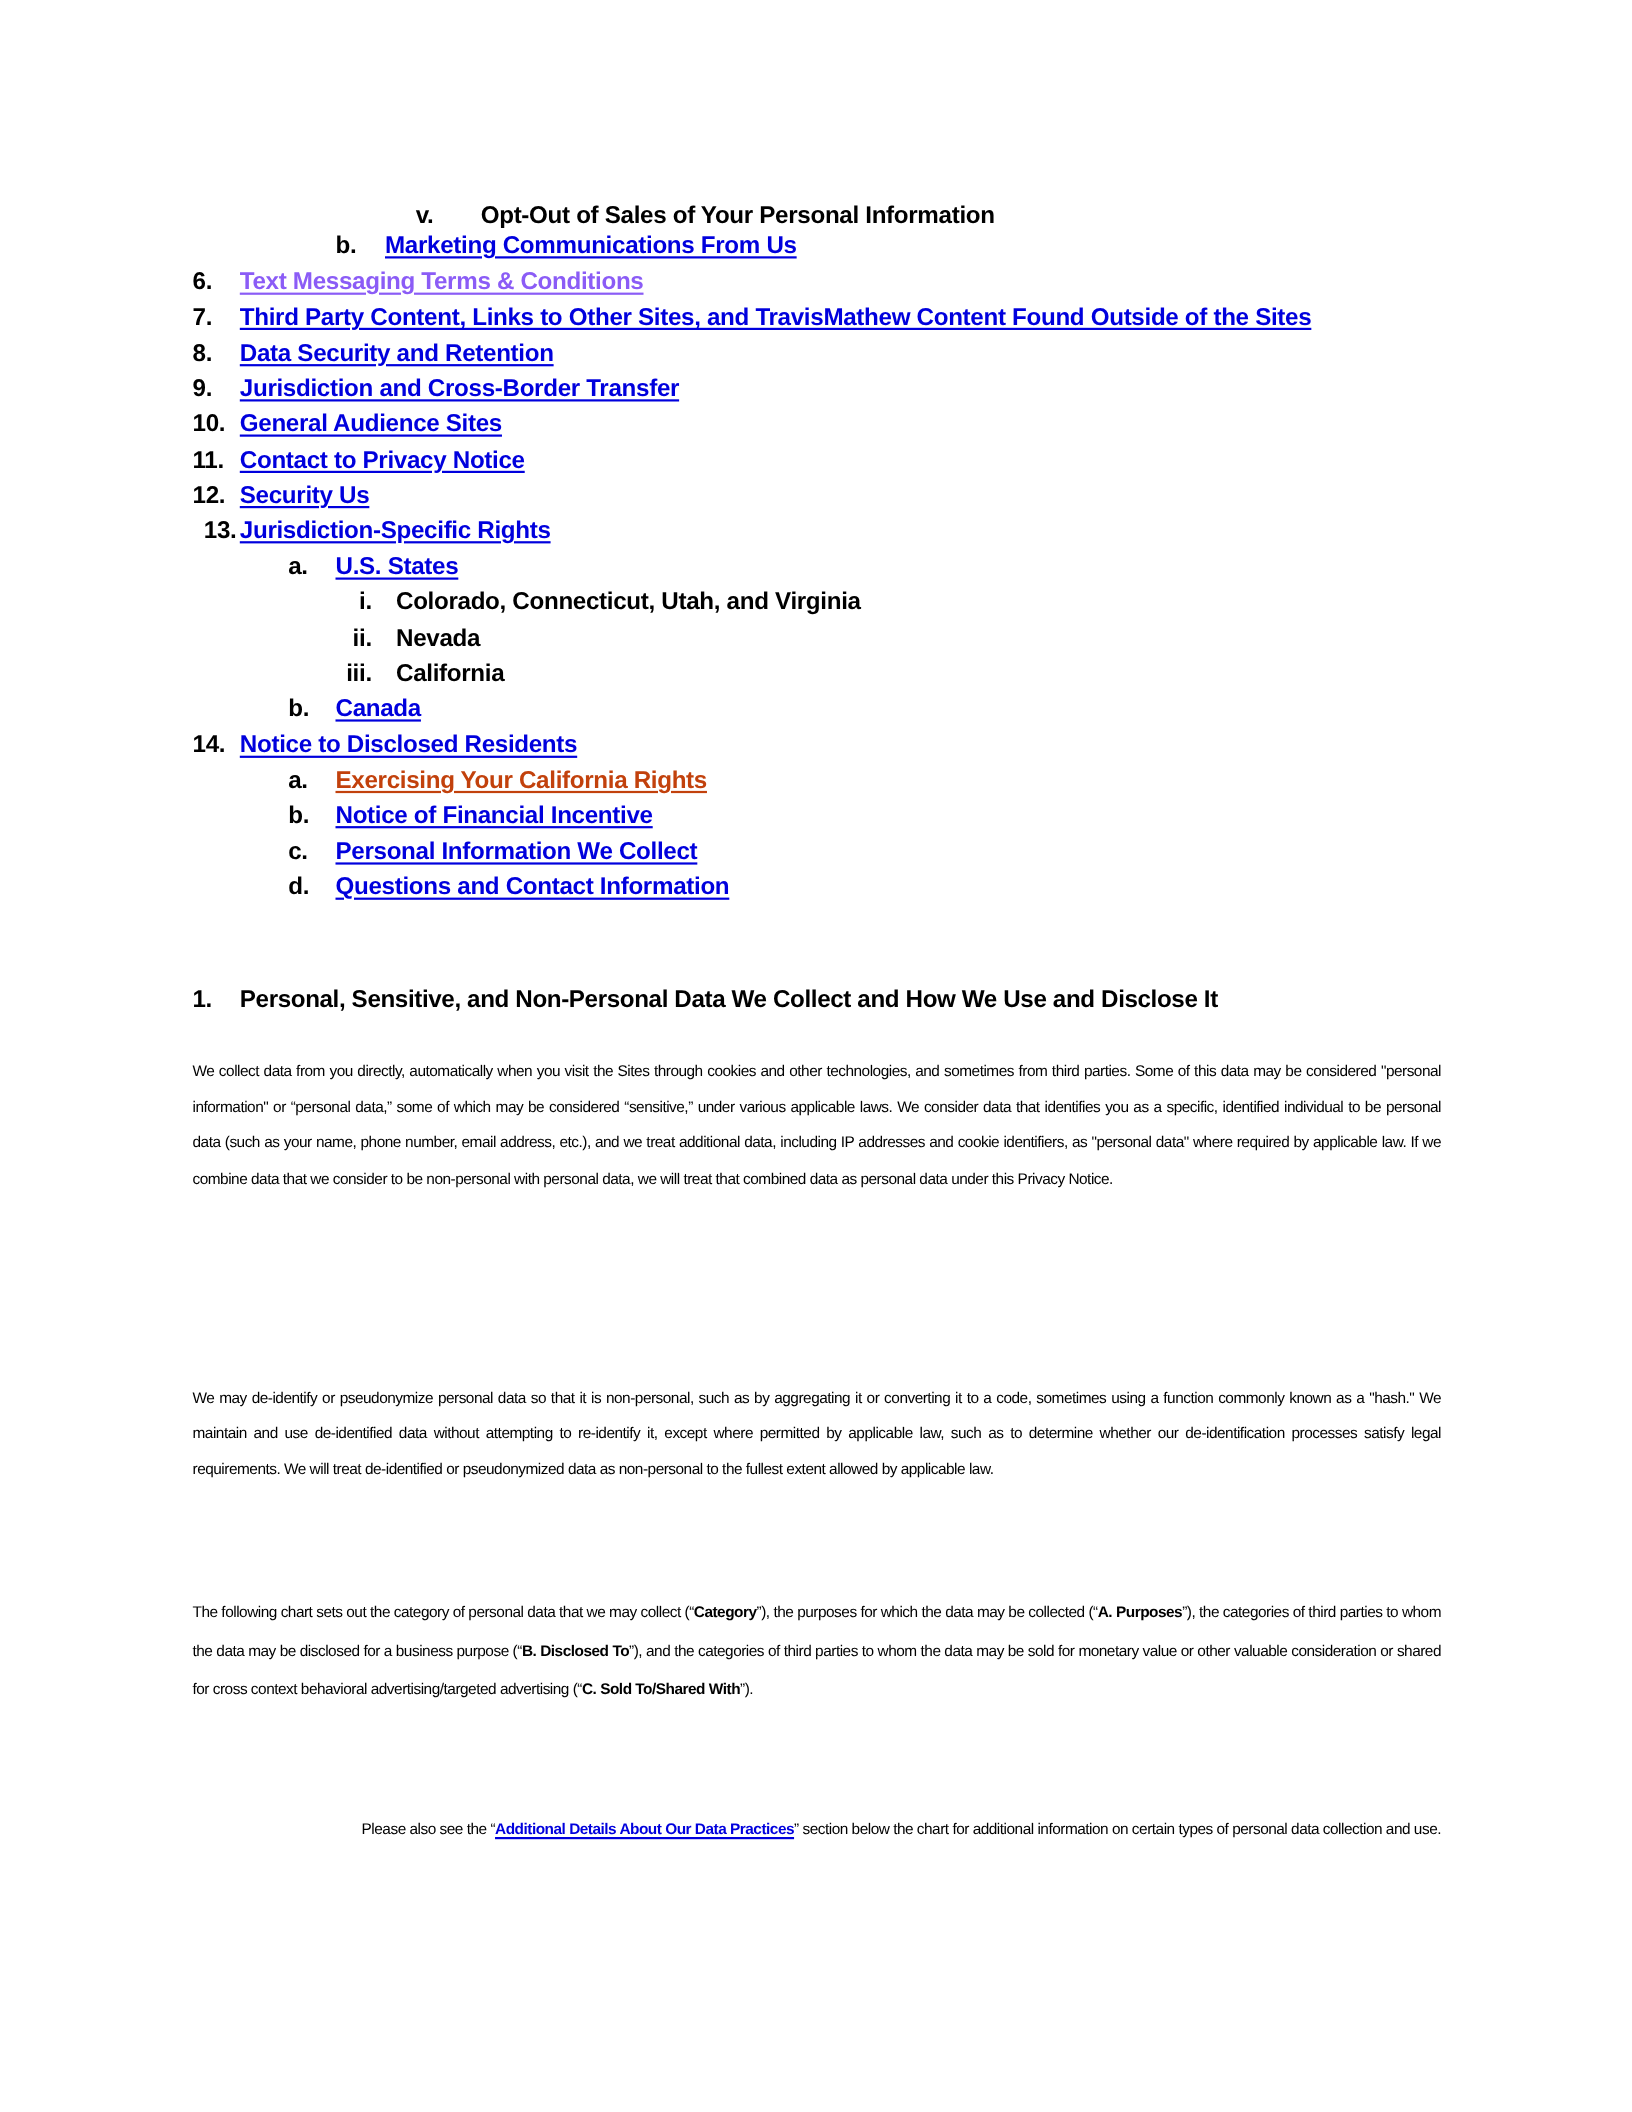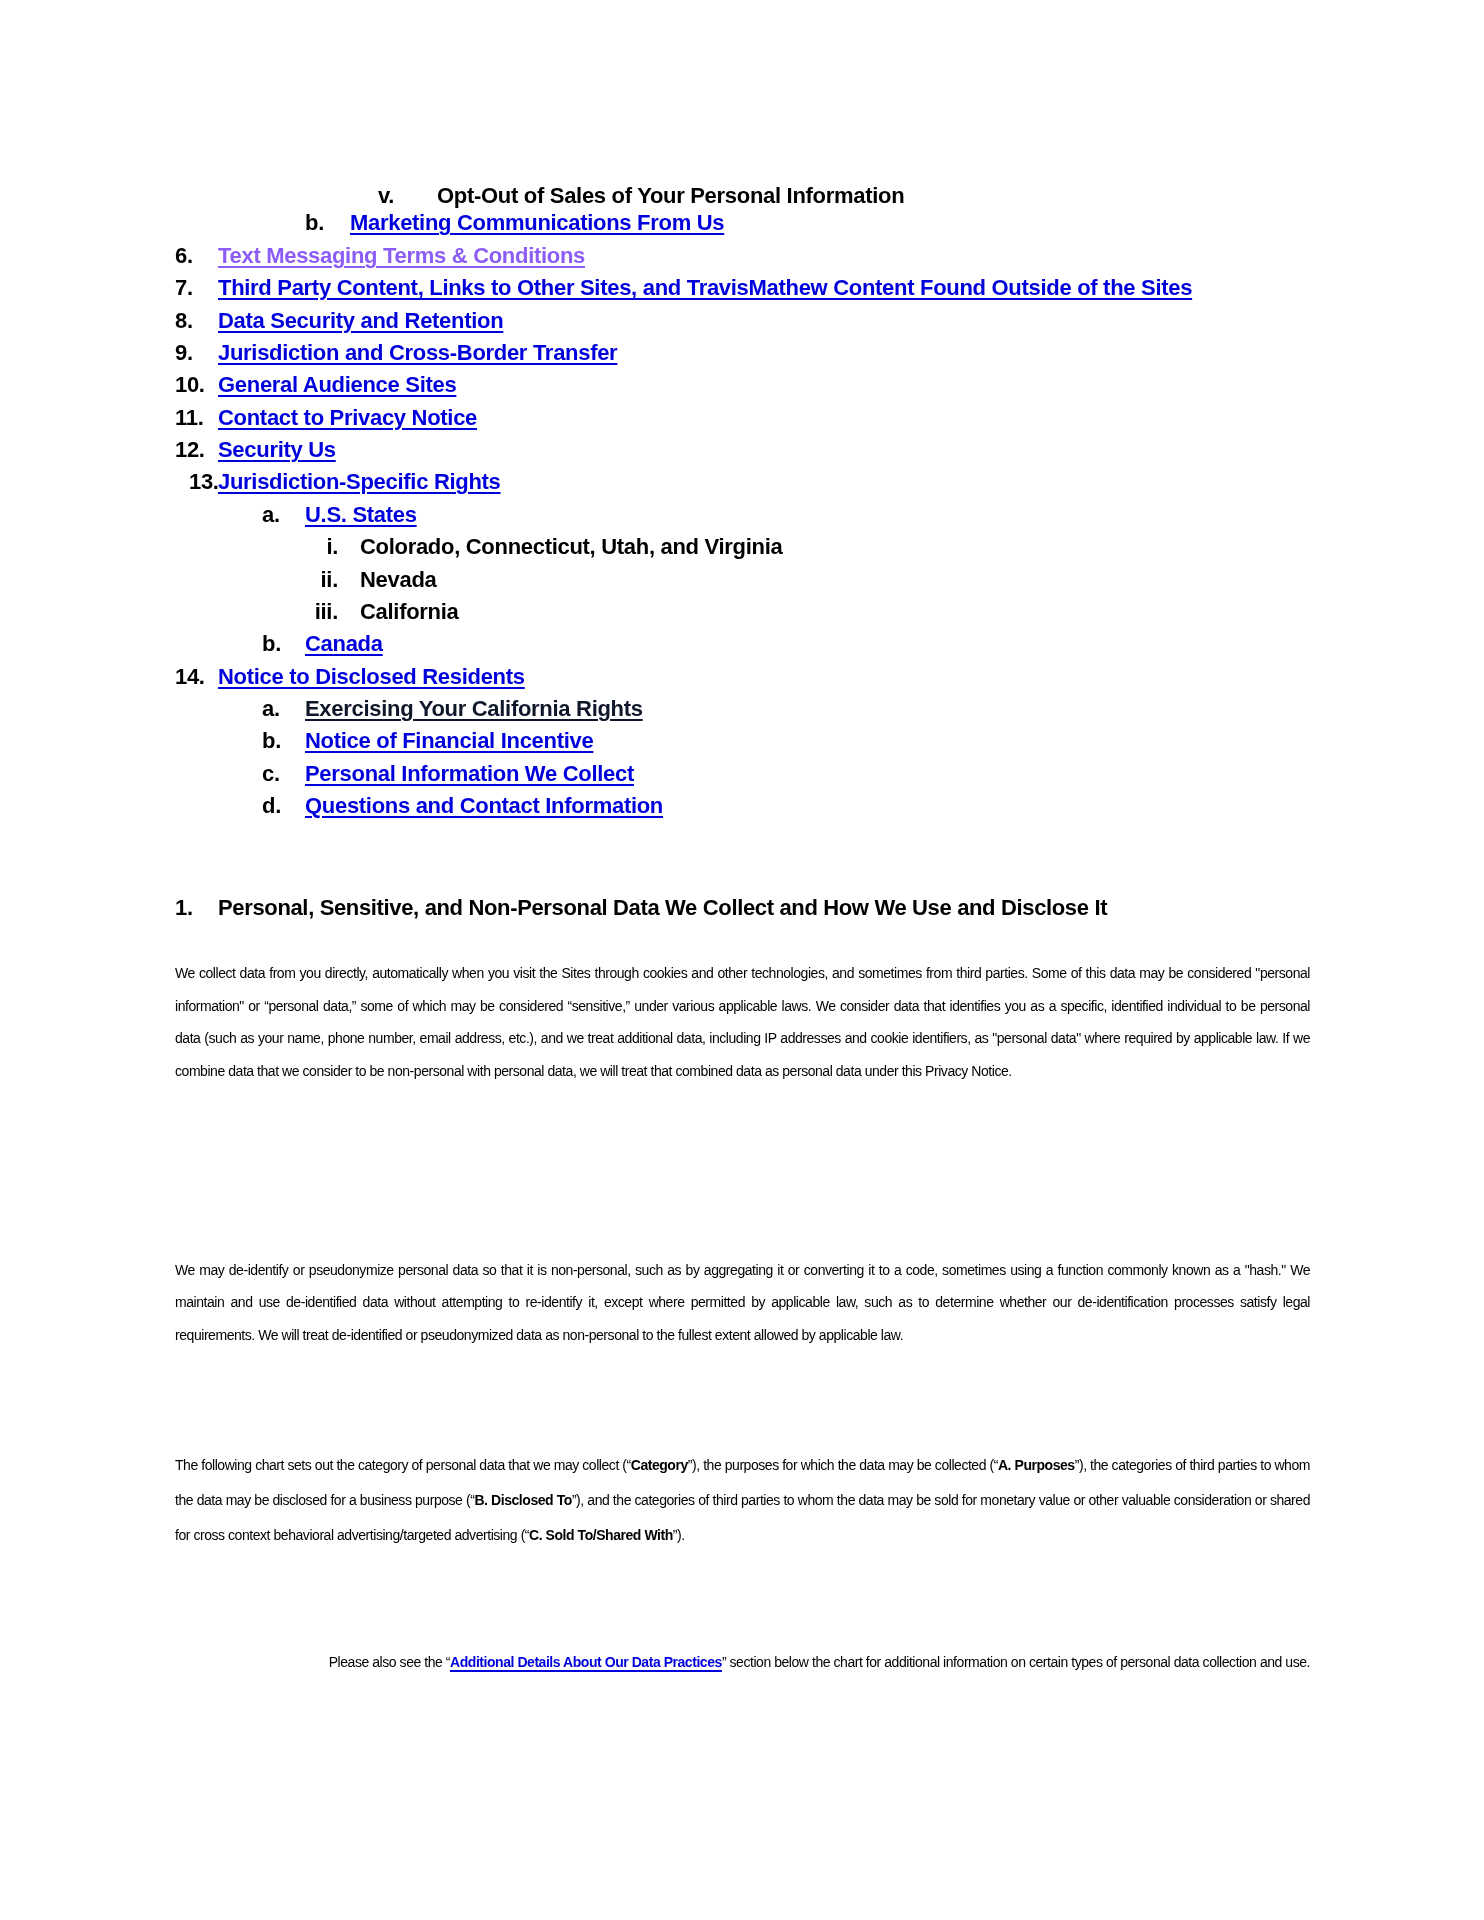--- a/index.html
+++ b/index.html
@@ -57,21 +57,21 @@
     </div>
     <div class="toc-line" style="top: 402px;">
       <span class="num" style="left: 175px; width: 40px;">11.</span>
       <a class="lbl link" href="#" style="left: 218px; color: rgb(0, 0, 221);">Contact to Privacy Notice</a>
     </div>
     <div class="toc-line" style="top: 434px;">
       <span class="num" style="left: 175px; width: 40px;">12.</span>
       <a class="lbl link" href="#" style="left: 218px; color: rgb(0, 0, 221);">Security Us</a>
     </div>
     <div class="toc-line" style="top: 466px;">
-      <span class="num" style="left: 189px; width: 40px;">13.</span>
+      <span class="num" style="left: 175px; width: 40px; text-align: right;">13.</span>
       <a class="lbl link" href="#" style="left: 218px; color: rgb(0, 0, 221);">Jurisdiction-Specific Rights</a>
     </div>
     <div class="toc-line" style="top: 499px;">
       <span class="num" style="left: 262px; width: 40px;">a.</span>
       <a class="lbl link" href="#" style="left: 305px; color: rgb(0, 0, 221);">U.S. States</a>
     </div>
     <div class="toc-line" style="top: 531px;">
       <span class="num right" style="left: 300px; width: 38px;">i.</span>
       <span class="lbl" style="left: 360px;">Colorado, Connecticut, Utah, and Virginia</span>
     </div>
@@ -86,21 +86,21 @@
     <div class="toc-line" style="top: 628px;">
       <span class="num" style="left: 262px; width: 40px;">b.</span>
       <a class="lbl link" href="#" style="left: 305px; color: rgb(0, 0, 221);">Canada</a>
     </div>
     <div class="toc-line" style="top: 661px;">
       <span class="num" style="left: 175px; width: 40px;">14.</span>
       <a class="lbl link" href="#" style="left: 218px; color: rgb(0, 0, 221);">Notice to Disclosed Residents</a>
     </div>
     <div class="toc-line" style="top: 693px;">
       <span class="num" style="left: 262px; width: 40px;">a.</span>
-      <a class="lbl link" href="#" style="left: 305px; color: #0f172a;">Exercising Your California Rights</a>
+      <a class="lbl link" href="#" style="left: 305px; color: #c2410c;">Exercising Your California Rights</a>
     </div>
     <div class="toc-line" style="top: 725px;">
       <span class="num" style="left: 262px; width: 40px;">b.</span>
       <a class="lbl link" href="#" style="left: 305px; color: rgb(0, 0, 221);">Notice of Financial Incentive</a>
     </div>
     <div class="toc-line" style="top: 758px;">
       <span class="num" style="left: 262px; width: 40px;">c.</span>
       <a class="lbl link" href="#" style="left: 305px; color: rgb(0, 0, 221);">Personal Information We Collect</a>
     </div>
     <div class="toc-line" style="top: 790px;">

